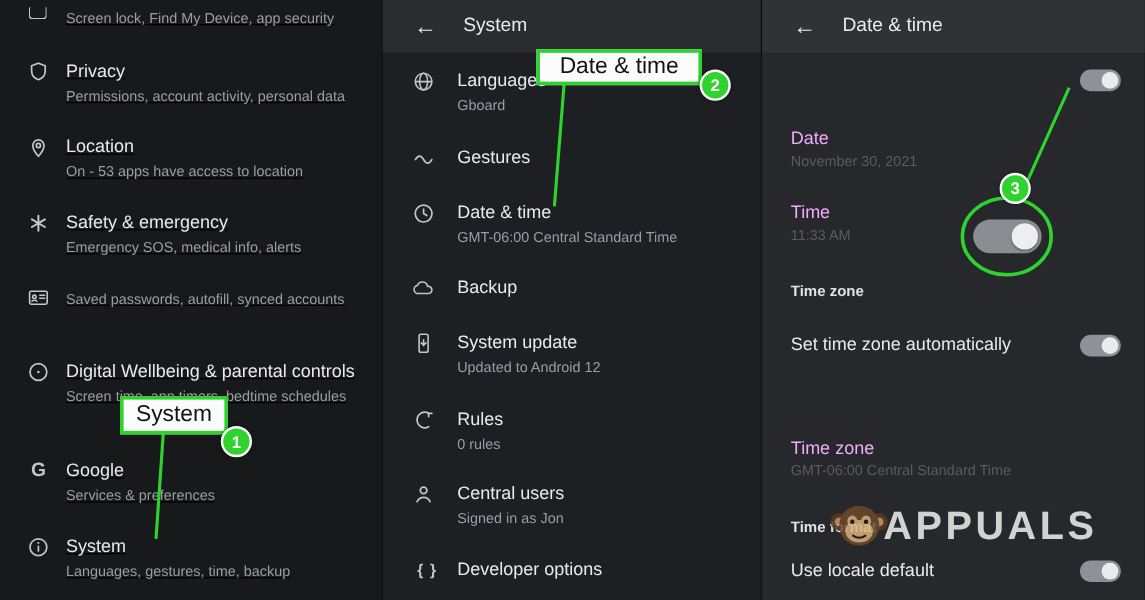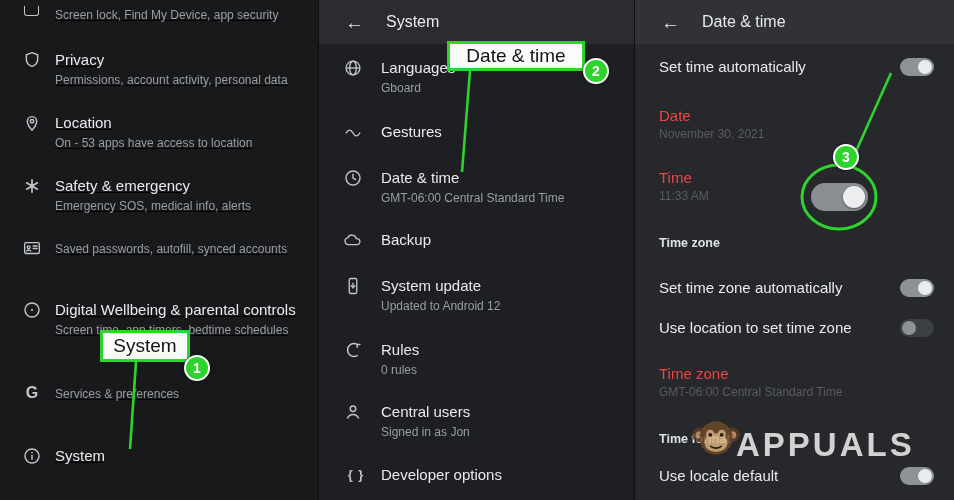--- a/index.html
+++ b/index.html
@@ -25,21 +25,21 @@
   #left-panel .icon{left:22px;}
   #middle-panel .icon{left:24px;}
   #left-panel .tx{position:absolute;left:55px;top:0;text-decoration:underline;}
   #middle-panel .tx{position:absolute;left:62px;top:0;}
   .title{font-size:15px;color:#e8eaed;line-height:19px;}
   .sub{font-size:12px;color:#999ea3;margin-top:4px;line-height:15px;}
   .glyph-icon{font-size:16px;font-weight:bold;line-height:20px;text-align:center;display:block;}
 
   
   #right-panel .r-title{position:absolute;left:24px;font-size:15px;color:#e8eaed;line-height:20px;}
-  #right-panel .dim .r-title{color:#ef4444;}
+  #right-panel .dim .r-title{color:#f0abfc;}
   #right-panel .r-sub{position:absolute;left:24px;top:21px;font-size:12px;color:#595c60;line-height:15px;}
   #right-panel .sect{position:absolute;left:24px;font-size:12.5px;color:#dfe2e4;font-weight:bold;}
 
   .toggle{position:absolute;right:20px;top:1px;width:34px;height:18px;border-radius:10px;}
   .toggle:after{content:"";position:absolute;width:14px;height:14px;border-radius:50%;top:2px;}
   .toggle.on{background:#8d9297;}
   .toggle.on:after{right:2px;background:#e9ebed;}
   .toggle.off{background:#3c3f43;}
   .toggle.off:after{left:2px;background:#8d9297;}
 
@@ -53,21 +53,21 @@
     border:2px solid #ffffff;box-sizing:border-box;color:#fff;font-weight:bold;font-size:14px;
     display:flex;align-items:center;justify-content:center;box-shadow:0 0 3px rgba(0,0,0,.5);}
   #badge-1{left:184px;top:355px;}
   #badge-2{left:583px;top:58px;}
   #badge-3{left:833px;top:144px;}
   #big-toggle{position:absolute;left:811px;top:183px;width:57px;height:28px;border-radius:15px;background:#8a8e92;z-index:6;}
   #big-toggle:after{content:"";position:absolute;right:3px;top:3px;width:22px;height:22px;border-radius:50%;
     background:#eceeef;box-shadow:0 1px 2px rgba(0,0,0,.4);}
 
   
-  #watermark{position:absolute;left:690px;top:412px;z-index:4;display:flex;align-items:flex-end;opacity:.85;}
+  #watermark{position:absolute;left:690px;top:412px;z-index:4;display:flex;align-items:center;opacity:.85;}
   #watermark .wm-text{font-size:33px;font-weight:bold;color:#f0f0f0;letter-spacing:3px;margin-left:-6px;}
 
   .cut-icon{position:absolute;left:24px;top:-2px;width:13px;height:9px;border:1.6px solid #c3c6c9;
     border-top:none;border-radius:0 0 3px 3px;}
   svg{display:block;}
 </style>
 </head>
 <body>
 
 <div class="panel" id="left-panel">
@@ -140,34 +140,36 @@
       <div class="title" style="width:245px">Digital Wellbeing &amp; parental controls</div>
       <div class="sub">Screen time, app timers, bedtime schedules</div>
     </div>
   </div>
 
   <div class="row" style="top:383px">
     <span class="icon">
       <span class="glyph-icon" style="color:#c3c6c9">G</span>
     </span>
     <div class="tx">
+      <div class="title">Google</div>
       <div class="sub">Services &amp; preferences</div>
     </div>
   </div>
 
   <div class="row" style="top:446px">
     <span class="icon">
       <svg width="20" height="20" viewBox="0 0 24 24" fill="none" stroke="#c3c6c9" stroke-width="1.7" stroke-linecap="round">
           <circle cx="12" cy="12" r="8.4"></circle>
           <path d="M12 11.2v4.6"></path>
           <circle cx="12" cy="7.9" r="1" fill="#c3c6c9" stroke="none"></circle>
         </svg>
     </span>
     <div class="tx">
       <div class="title">System</div>
+      <div class="sub">Languages, gestures, time, backup</div>
     </div>
   </div>
 </div>
 
 <div class="panel" id="middle-panel">
   <div class="hdr">
     <span class="back">←</span>
     <span class="hdr-title">System</span>
   </div>
 
@@ -269,21 +271,20 @@
   </div>
 </div>
 
 <div class="panel" id="right-panel">
   <div class="hdr">
     <span class="back">←</span>
     <span class="hdr-title">Date &amp; time</span>
   </div>
 
   <div class="row" style="top:57px;height:20px">
-    <span class="r-title">Set time automatically</span>
     <span class="toggle on"></span>
   </div>
 
   <div class="row dim" style="top:106px">
     <span class="r-title">Date</span>
     <span class="r-sub">November 30, 2021</span>
   </div>
 
   <div class="row dim" style="top:168px">
     <span class="r-title">Time</span>
@@ -292,24 +293,20 @@
 
   <div class="row" style="top:236px">
     <span class="sect">Time zone</span>
   </div>
 
   <div class="row" style="top:278px;height:20px">
     <span class="r-title">Set time zone automatically</span>
     <span class="toggle on"></span>
   </div>
 
-  <div class="row" style="top:318px;height:20px">
-    <span class="r-title">Use location to set time zone</span>
-    <span class="toggle off"></span>
-  </div>
 
   <div class="row dim" style="top:364px">
     <span class="r-title">Time zone</span>
     <span class="r-sub">GMT-06:00 Central Standard Time</span>
   </div>
 
   <div class="row" style="top:432px">
     <span class="sect">Time format</span>
   </div>
 

